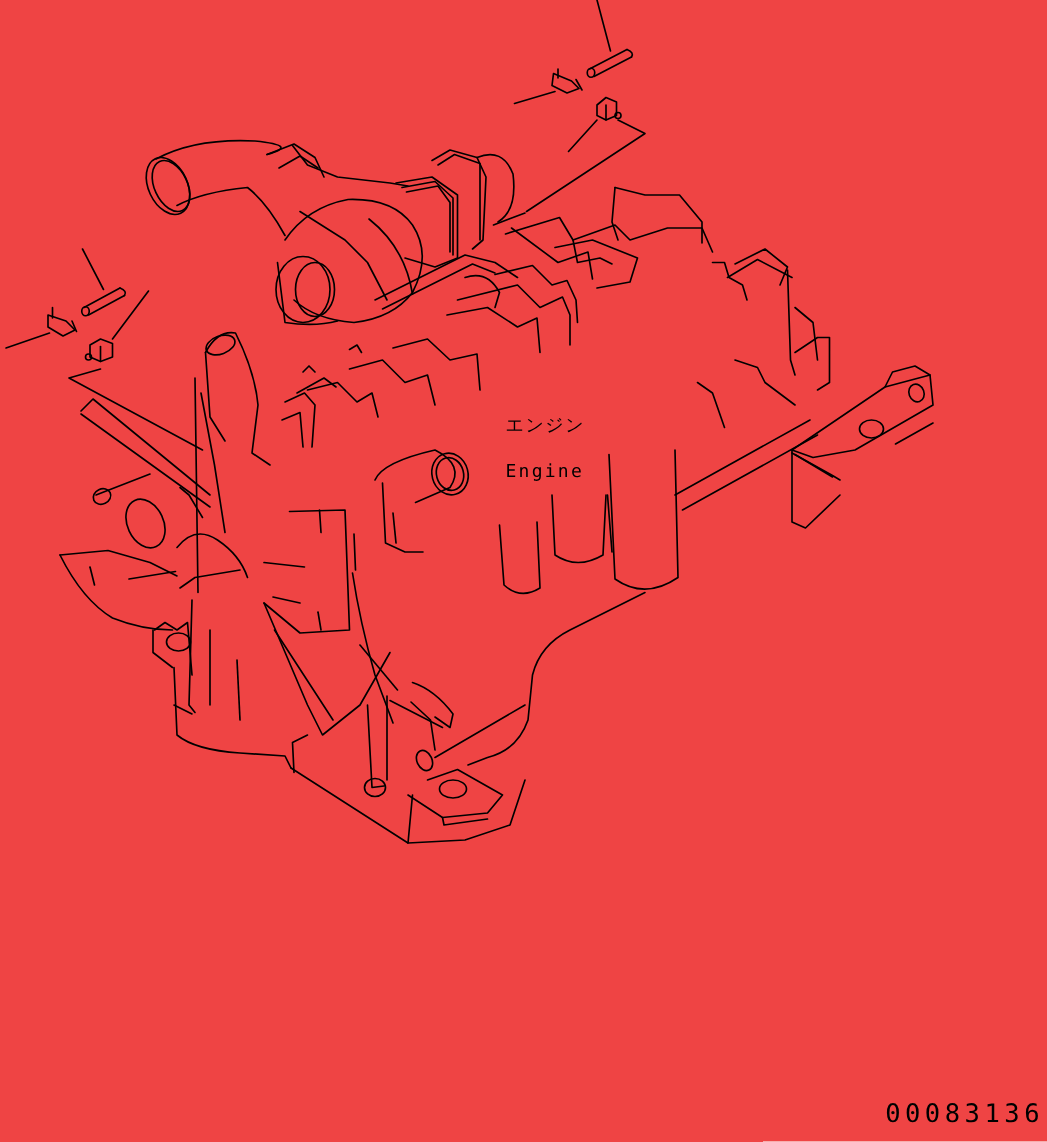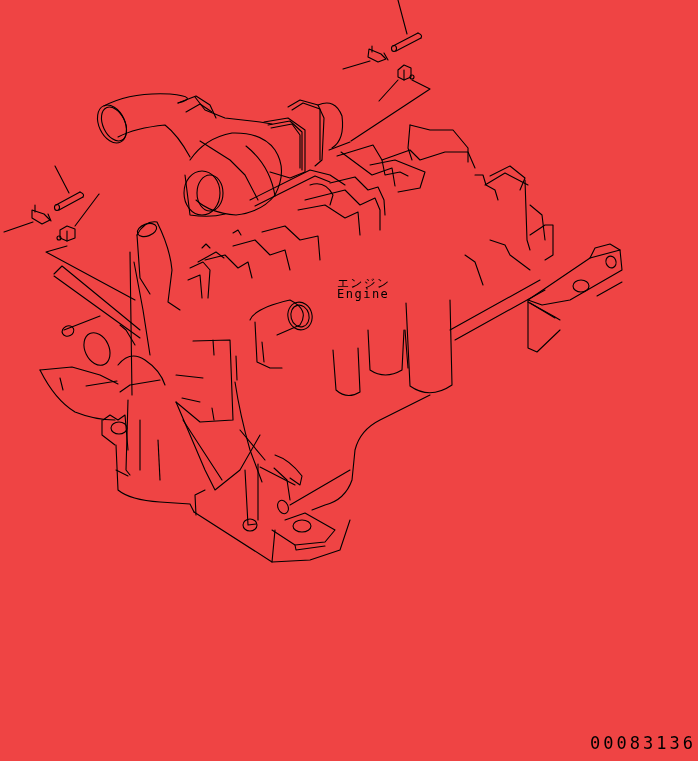--- a/index.html
+++ b/index.html
@@ -23,21 +23,21 @@
       stroke-linecap: round;
     }
     .label {
       position: absolute;
       font-family: "DejaVu Sans Mono", monospace;
       color: #000000;
       white-space: nowrap;
       line-height: 1;
     }
     .label-jp { left: 337px; top: 277px; font-size: 12px; letter-spacing: 1px; }
-    .label-en { left: 337px; top: 288px; font-size: 12px; letter-spacing: 1.5px; }
+    .label-en { left: 337px; top: 308px; font-size: 12px; letter-spacing: 1.5px; }
     .figure-id {
       position: absolute;
       right: 2px; bottom: 8px;
       font-family: "DejaVu Sans Mono", monospace;
       font-size: 17px;
       letter-spacing: 3px;
       color: #000000;
     }
   </style>
 </head>

